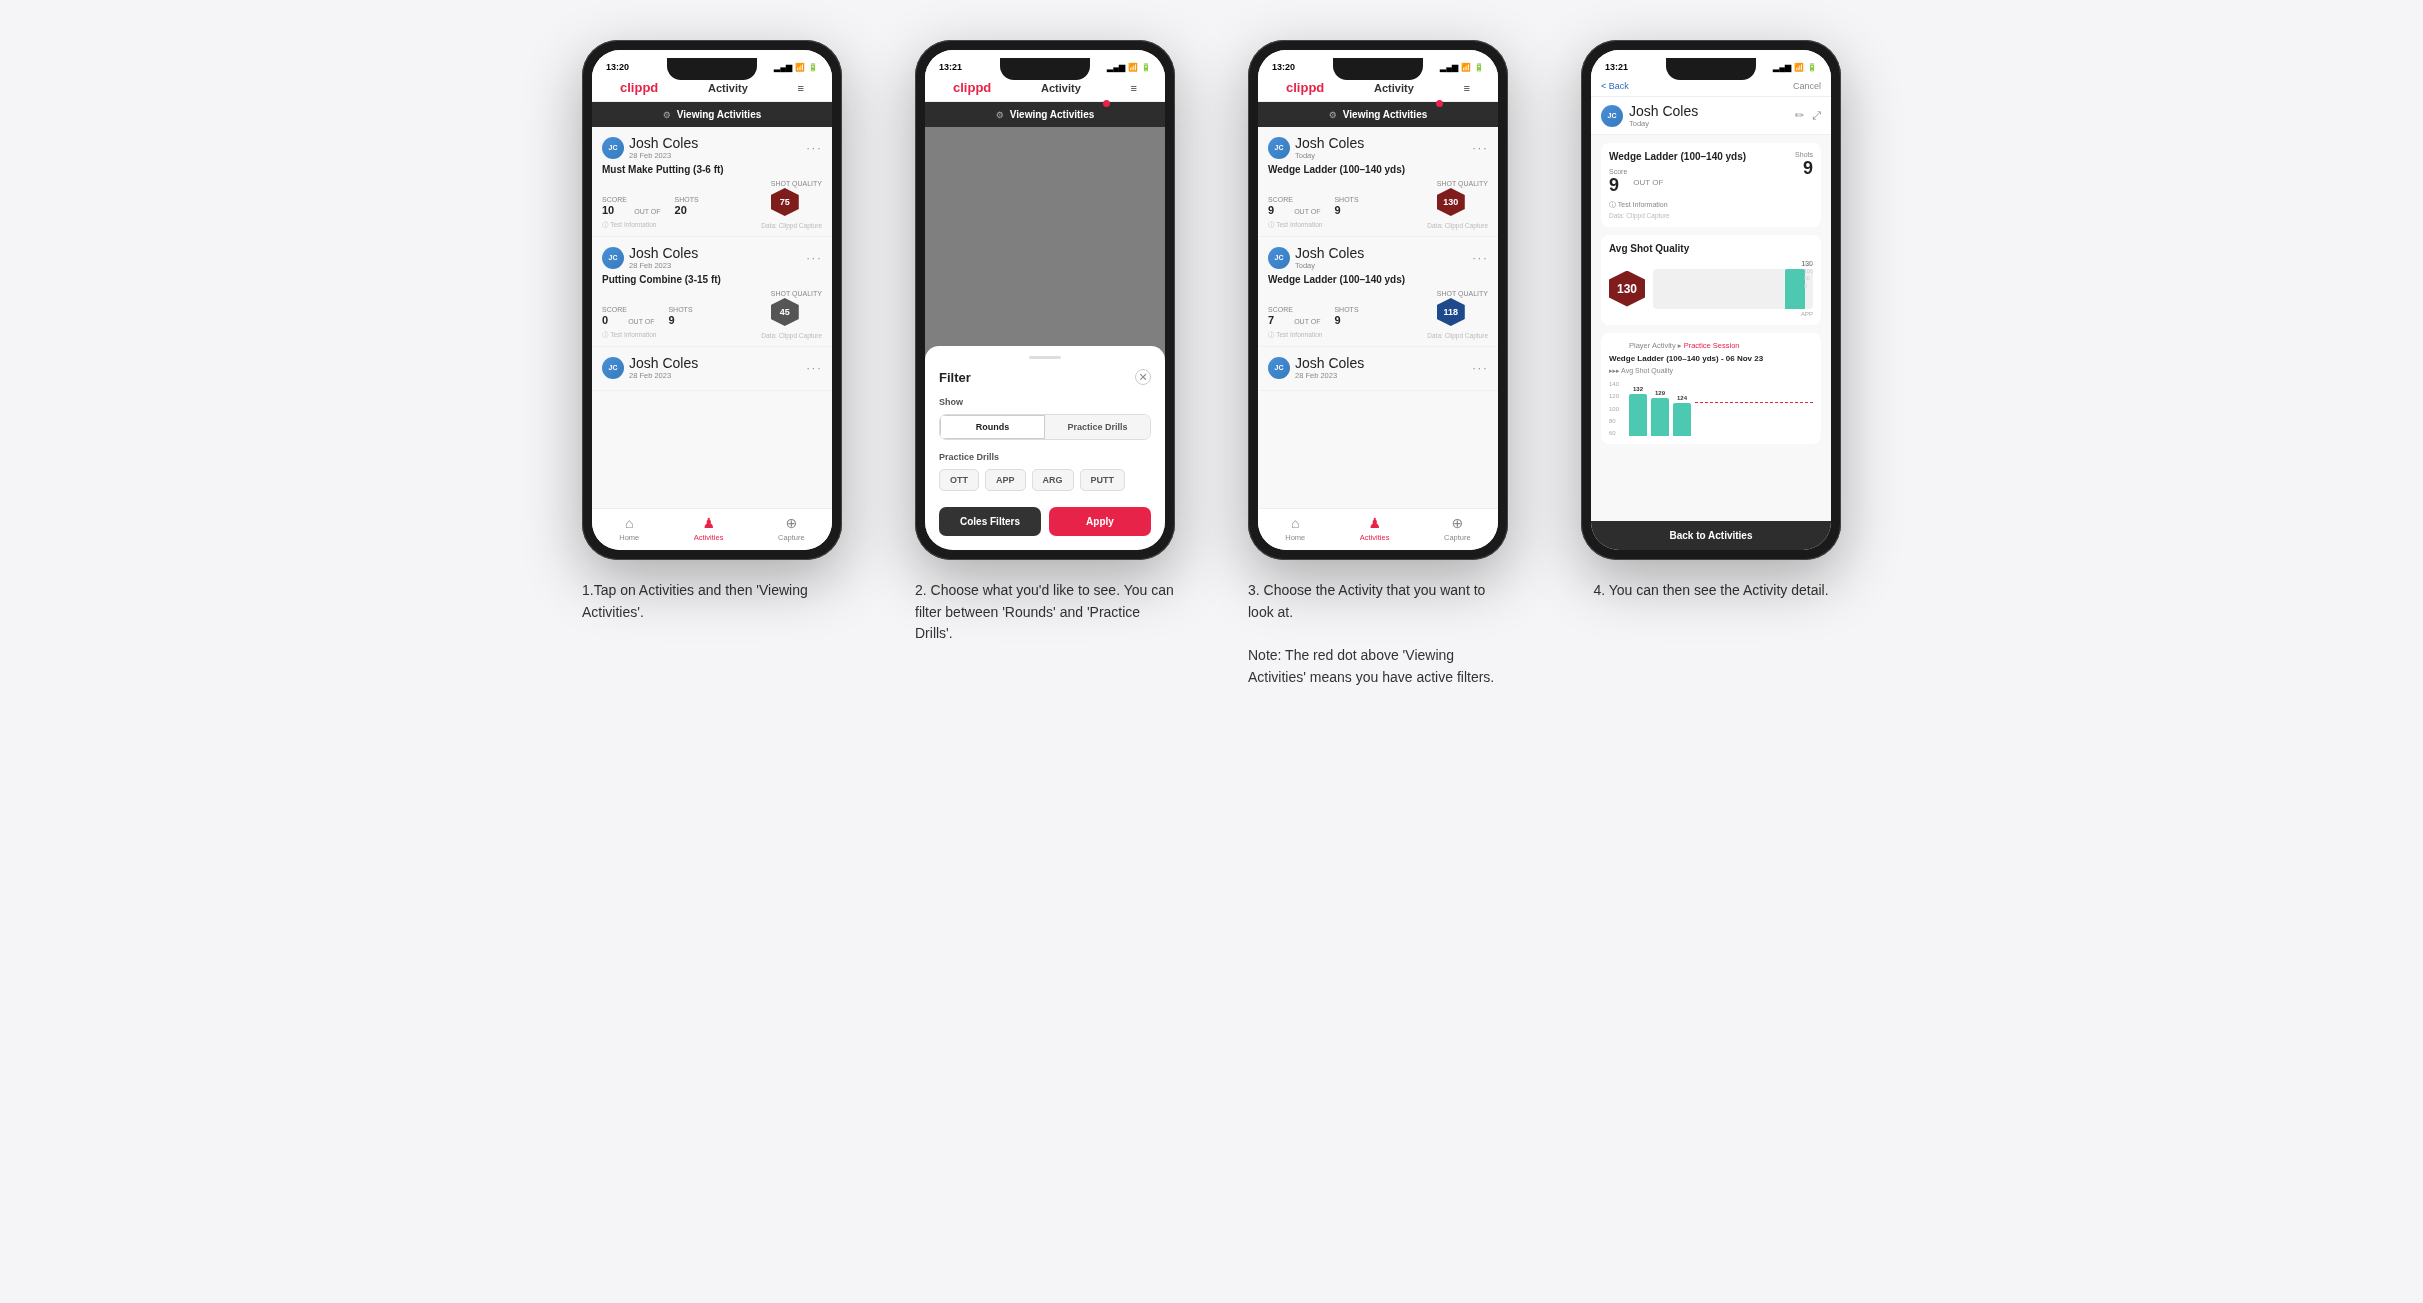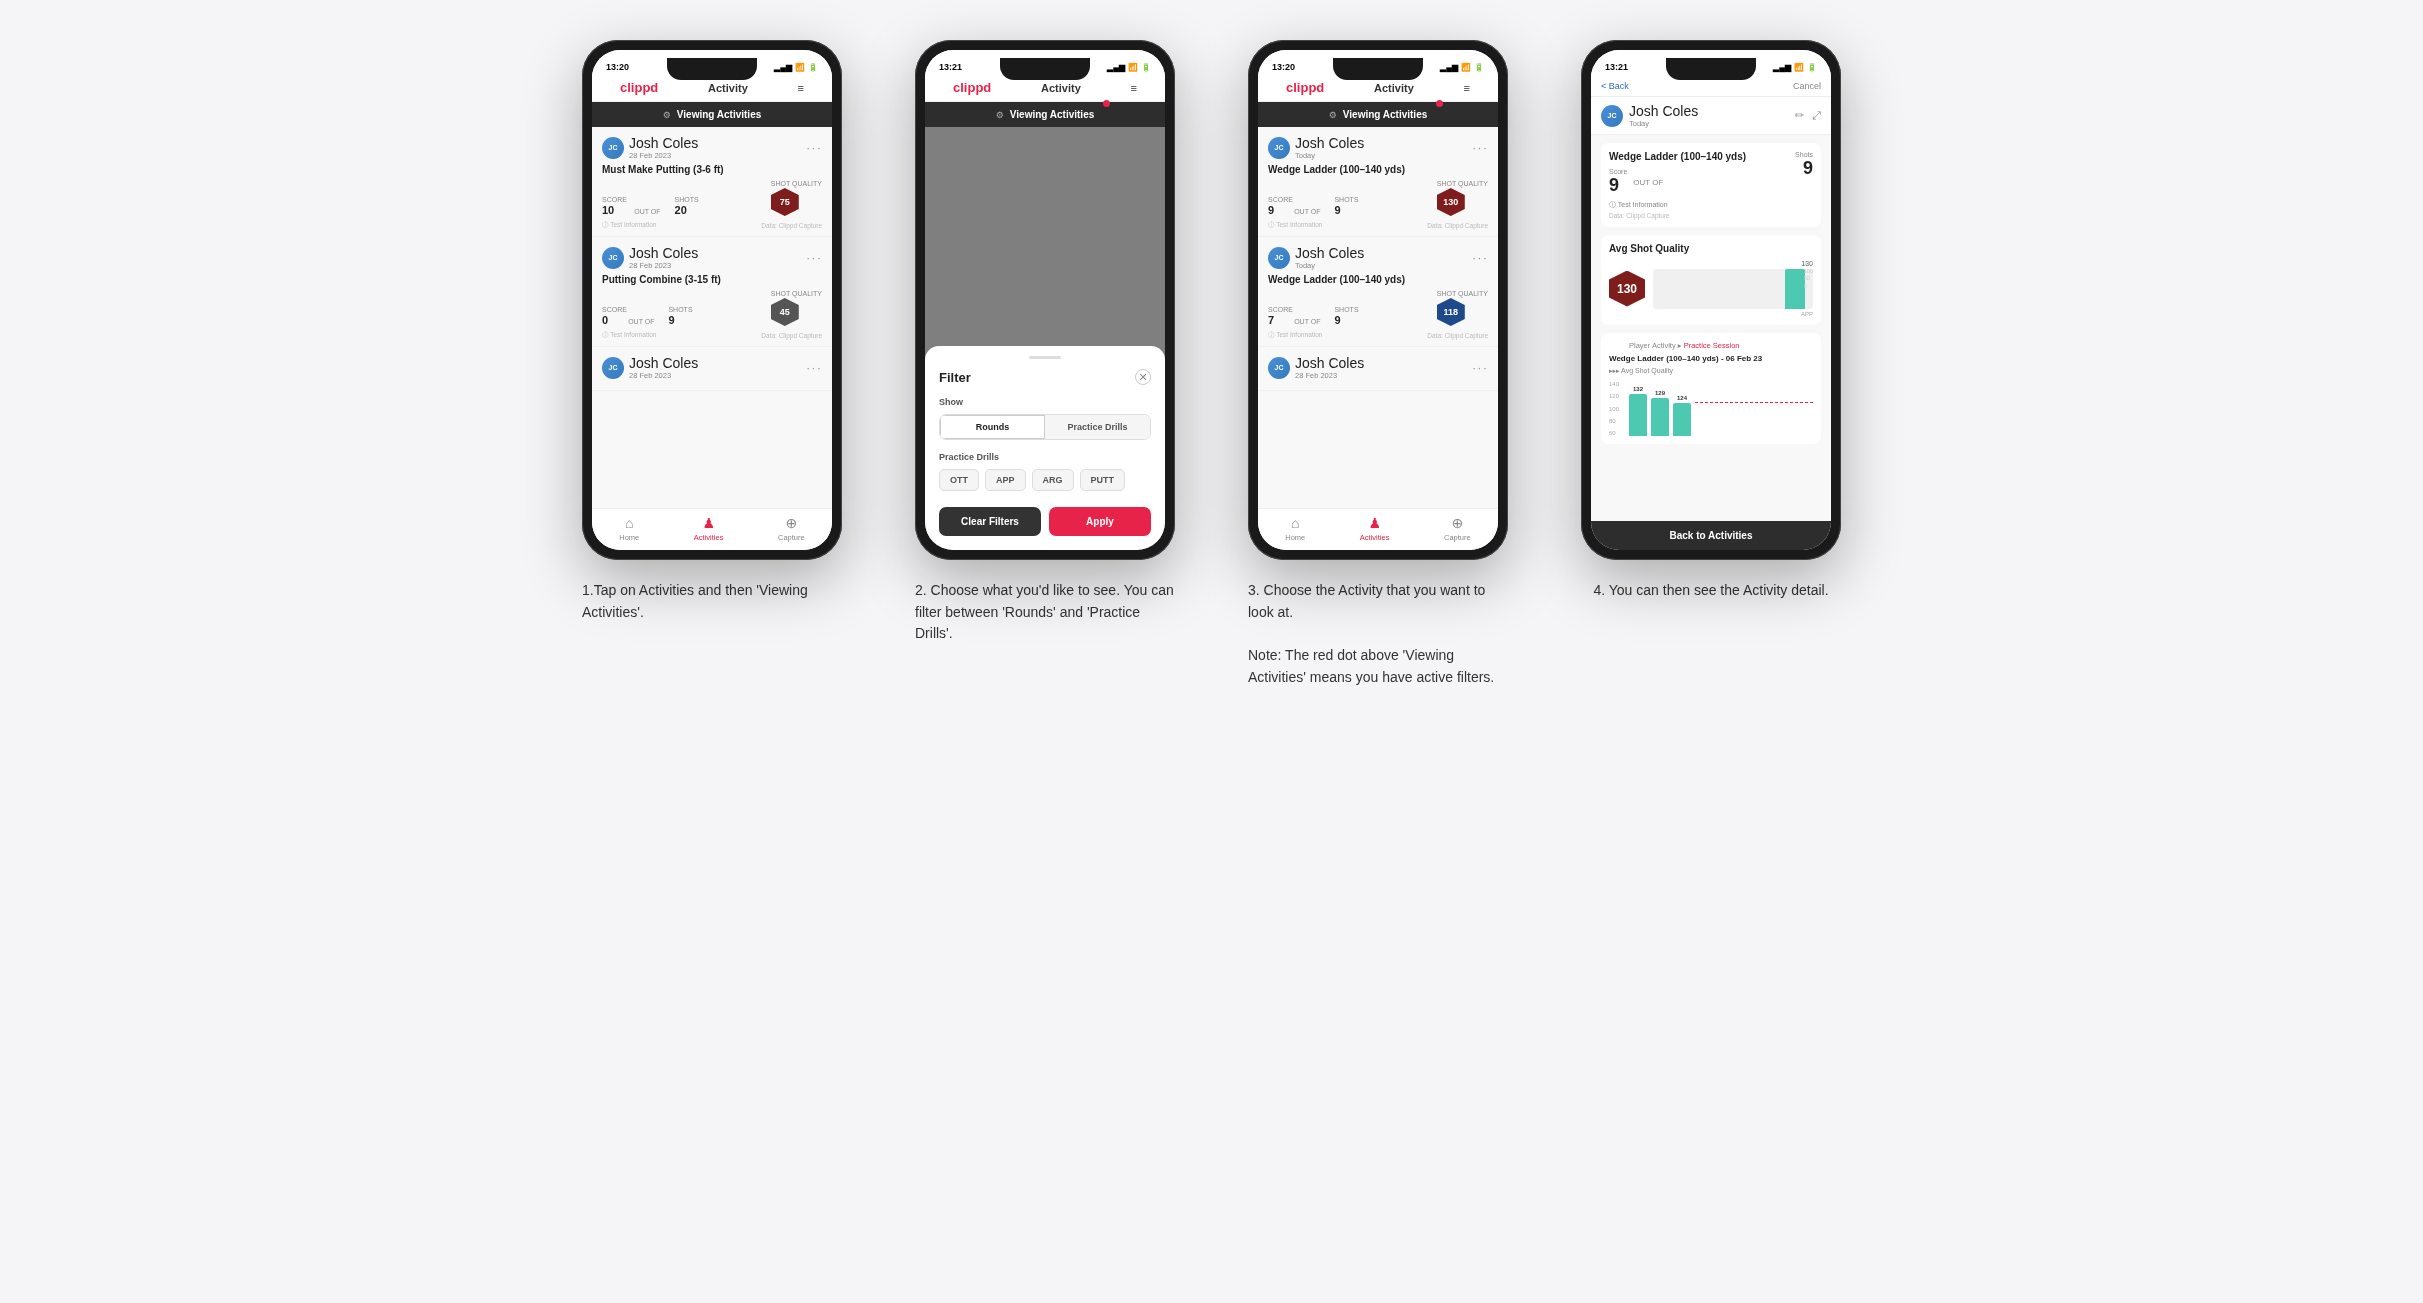--- a/index.html
+++ b/index.html
@@ -655,21 +655,21 @@
               <div class="filter-toggle">Practice Drills</div>
             </div>
             <div class="filter-section-label">Practice Drills</div>
             <div class="drill-buttons">
               <div class="drill-btn">OTT</div>
               <div class="drill-btn">APP</div>
               <div class="drill-btn">ARG</div>
               <div class="drill-btn">PUTT</div>
             </div>
             <div class="filter-actions">
-              <div class="btn-clear">Clear Filters</div>
+              <div class="btn-clear">Coles Filters</div>
               <div class="btn-apply">Apply</div>
             </div>
           </div>
         </div>
       </div>
     </div>
     <p class="caption">2. Choose what you'd like to see. You can filter between 'Rounds' and 'Practice Drills'.</p>
   </div>
 
   <div class="step-container">
@@ -886,21 +886,21 @@
                   <div>0</div>
                 </div>
               </div>
             </div>
           </div>
 
           <div class="detail-section">
             <div class="player-activity-label">
               Player Activity ▸ <span>Practice Session</span>
             </div>
-            <div style="font-size:8px; font-weight:700; color:#222; margin-bottom:4px;">Wedge Ladder (100–140 yds) - 06 Feb 23</div>
+            <div style="font-size:8px; font-weight:700; color:#222; margin-bottom:4px;">Wedge Ladder (100–140 yds) - 06 Nov 23</div>
             <div style="font-size:7px; color:#888; margin-bottom:6px;">▸▸▸ <span>Avg Shot Quality</span></div>
 
             <div style="position:relative;">
 
               <div style="position:absolute; left:0; top:0; display:flex; flex-direction:column; justify-content:space-between; height:55px; font-size:6px; color:#aaa;">
                 <span>140</span>
                 <span>120</span>
                 <span>100</span>
                 <span>80</span>
                 <span>60</span>

